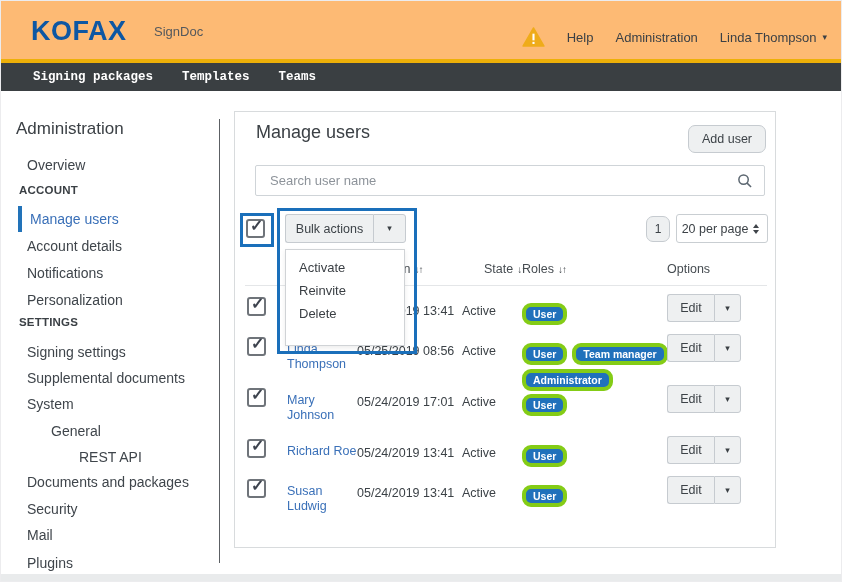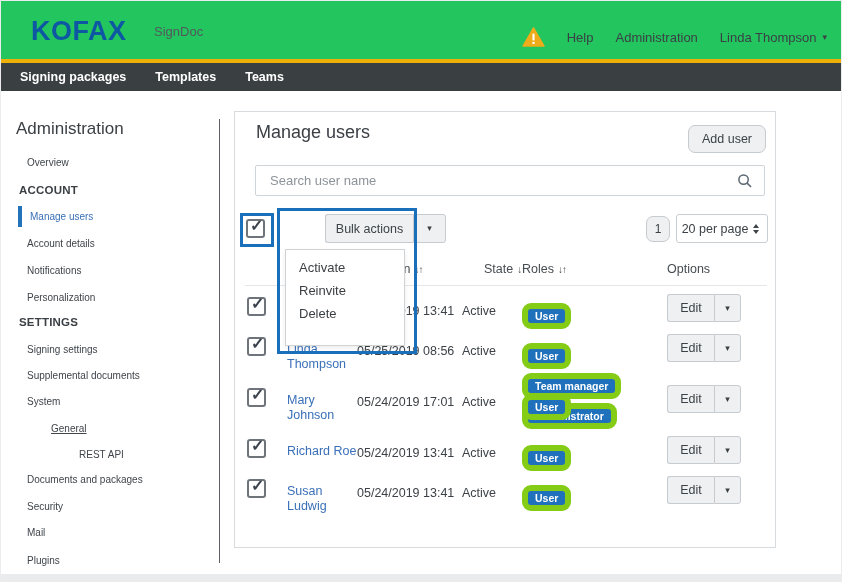--- a/index.html
+++ b/index.html
@@ -1,43 +1,43 @@
 <!DOCTYPE html>
 <html><head>
 <meta charset="utf-8">
 <style>
   * { box-sizing: border-box; margin: 0; padding: 0; }
   html,body { background:#fff; }
   body { font-family: "Liberation Sans", sans-serif; }
   .page { position:relative; width:842px; height:582px; background:#fff; overflow:hidden; border:1px solid #ececee; }
 
   
-  .topbar { position:absolute; left:0; top:0; width:100%; height:58px; background:#22c55e; }
+  .topbar { position:absolute; left:0; top:0; width:100%; height:58px; background:#fdba74; }
   .logo { position:absolute; left:30px; top:15px; font-size:27px; font-weight:800; letter-spacing:0.5px; color:#0d57a3; }
   .product { position:absolute; left:153px; top:23px; font-size:13px; color:#54585c; }
   .top-right { position:absolute; right:14px; top:0; height:72px; display:flex; align-items:center; gap:22px; }
   .top-link { font-size:13px; color:#3b4045; cursor:pointer; }
   .user-menu { font-size:13px; color:#3b4045; display:flex; align-items:center; gap:6px; cursor:pointer; }
   .caret { font-size:9px; color:#3b4045; line-height:1; }
 
   .yellow-bar { position:absolute; left:0; top:58px; width:100%; height:4px; background:#edb009; }
 
   
-  .navbar { position:absolute; left:0; top:62px; width:100%; height:28px; background:#3a3f42; padding-left:19px; display:flex; align-items:center; }
+  .navbar { position:absolute; left:0; top:62px; width:100%; height:28px; background:#3a3f42; padding-left:32px; display:flex; align-items:center;font-family:Liberation Mono, monospace; }
   .nav-item { color:#fff; font-size:12.5px; font-weight:600; margin-right:29px; cursor:pointer; }
 
   
   .content { position:absolute; left:0; top:90px; right:0; bottom:7px; background:#fff; }
   .bottom-strip { position:absolute; left:0; bottom:0; width:100%; height:7px; background:#e9ebec; }
 
   
   .sidebar { position:absolute; left:0; top:0; width:218px; height:100%; }
   .sb-divider { position:absolute; left:218px; top:28px; width:1px; height:444px; background:#5c6064; }
   .sb-title { position:absolute; left:15px; top:28px; font-size:17px; color:#3b4045; }
-  .sb-item { position:absolute; font-size:10px; color:#3f454b; cursor:pointer; white-space:nowrap; }
+  .sb-item { position:absolute; font-size:14px; color:#3f454b; cursor:pointer; white-space:nowrap; }
   .sb-section { position:absolute; font-size:11.5px; font-weight:bold; color:#3b4045; letter-spacing:0.2px; }
   .sb-active { left:17px; border-left:4px solid #2273b9; padding:5px 0 5px 8px; color:#3a70b8; }
 
   
   .card { position:absolute; left:233px; top:20px; width:542px; height:437px; background:#fff; border:1px solid #d8dbdd; }
   .card-title { position:absolute; left:21px; top:10px; font-size:18px; font-weight:400; color:#3b4045; }
   .btn { background:#eef0f1; border:1px solid #c6cbd0; border-radius:7px; color:#3c4247; font-size:12.5px; display:flex; align-items:center; justify-content:center; cursor:pointer; }
   .add-user { position:absolute; right:9px; top:13px; height:28px; padding:0 13px; }
 
   .search-box { position:absolute; left:20px; top:53px; width:510px; height:31px; border:1px solid #cfd4d8; border-radius:2px; background:#fff; display:flex; align-items:center; }
@@ -47,21 +47,21 @@
 
   
   .annotation { position:absolute; border:3px solid #1a6fba; background:transparent; z-index:12; pointer-events:none; }
   .ann-checkbox { left:5px; top:101px; width:34px; height:34px; }
   .ann-bulk { left:42px; top:96px; width:140px; height:146px; }
 
   .cb { width:19px; height:19px; border:2px solid #6f747a; border-radius:3px; background:#fff; position:relative; cursor:pointer; }
   .cb .mark { position:absolute; left:2px; top:-5px; font-size:16px; font-weight:bold; color:#3d434e; }
   .cb-all { position:absolute; left:11px; top:107px; }
 
-  .bulk-group { position:absolute; left:50px; top:102px; height:29px; display:flex; z-index:2;margin-left:40px; }
+  .bulk-group { position:absolute; left:50px; top:102px; height:29px; display:flex; z-index:2; }
   .bulk-main { width:88px; height:29px; border-radius:3px 0 0 3px; border-right:none; }
   .bulk-caret { width:33px; height:29px; border-radius:0 3px 3px 0; }
 
   .menu { position:absolute; left:50px; top:137px; width:120px; height:97px; background:#fff; border:1px solid #d0d3d6; box-shadow:0 2px 5px rgba(0,0,0,0.08); z-index:10; padding-top:6px; }
   .menu-item { height:23px; line-height:23px; padding-left:13px; font-size:13px; color:#3a3f44; cursor:pointer; }
 
   .page-btn { position:absolute; left:411px; top:104px; width:24px; height:26px; font-size:12px; }
   .per-page { position:absolute; left:441px; top:102px; width:92px; height:29px; border:1px solid #c9ced2; border-radius:3px; background:#fff; display:flex; align-items:center; cursor:pointer; }
   .per-page .pp-label { flex:1; text-align:center; font-size:12.5px; color:#3c4247; }
   .pp-arrows { margin-right:8px; display:flex; flex-direction:column; gap:2px; }
@@ -73,21 +73,21 @@
   .th { position:absolute; white-space:nowrap; cursor:pointer; }
   .sort { font-size:10px; color:#3e4449; letter-spacing:-1px; margin-left:4px; }
   .head-line { position:absolute; left:10px; top:173px; width:522px; height:1px; background:#e4e6e8; }
 
   .row { position:absolute; left:0; width:100%; height:44px; }
   .row .cb { position:absolute; left:12px; top:3px; }
   .name { position:absolute; left:52px; top:8px; width:72px; font-size:12.5px; line-height:15px; color:#3a70b8; cursor:pointer; }
   .cell-date { position:absolute; left:122px; top:10px; font-size:12.5px; color:#3c4247; white-space:nowrap; }
   .cell-state { position:absolute; left:227px; top:10px; font-size:12.5px; color:#3c4247; }
   .cell-roles { position:absolute; left:287px; top:9px; width:150px; display:flex; flex-wrap:wrap; gap:4px 5px; }
-  .badge { display:inline-block; background:#2071bb; border:6px solid #84cc16; color:#fff; font-size:10.5px; font-weight:bold; line-height:12px; padding:1px 7px; border-radius:9px; white-space:nowrap; }
+  .badge { display:inline-block; background:#2071bb; border:4px solid #84cc16; color:#fff; font-size:10.5px; font-weight:bold; line-height:12px; padding:1px 7px; border-radius:9px; white-space:nowrap; }
   .edit-group { position:absolute; left:432px; top:0; height:32px; display:flex; }
   .edit-main { width:47px; height:28px; border-radius:3px 0 0 3px; border-right:none; }
   .edit-caret { width:27px; height:28px; border-radius:0 3px 3px 0; }
 </style>
 </head>
 <body>
 
 <div class="page">
 
   <div class="topbar">
@@ -124,21 +124,21 @@
       <div class="sb-item" style="left:26px; top:66px;">Overview</div>
       <div class="sb-section" style="left:18px; top:93px;">ACCOUNT</div>
       <div class="sb-item sb-active" style="top:115px;">Manage users</div>
       <div class="sb-item" style="left:26px; top:147px;">Account details</div>
       <div class="sb-item" style="left:26px; top:174px;">Notifications</div>
       <div class="sb-item" style="left:26px; top:201px;">Personalization</div>
       <div class="sb-section" style="left:18px; top:225px;">SETTINGS</div>
       <div class="sb-item" style="left:26px; top:253px;">Signing settings</div>
       <div class="sb-item" style="left:26px; top:279px;">Supplemental documents</div>
       <div class="sb-item" style="left:26px; top:305px;">System</div>
-      <div class="sb-item" style="left:50px; top:332px;text-decoration:underline;">General</div>
+      <div class="sb-item" style="left:50px; top:332px;">General</div>
       <div class="sb-item" style="left:50px; top:358px;margin-left:28px;">REST API</div>
       <div class="sb-item" style="left:26px; top:383px;">Documents and packages</div>
       <div class="sb-item" style="left:26px; top:410px;">Security</div>
       <div class="sb-item" style="left:26px; top:436px;">Mail</div>
       <div class="sb-item" style="left:26px; top:464px;">Plugins</div>
     </div>
     <div class="sb-divider"></div>
 
     <div class="card">
       <div class="card-title">Manage users</div>

